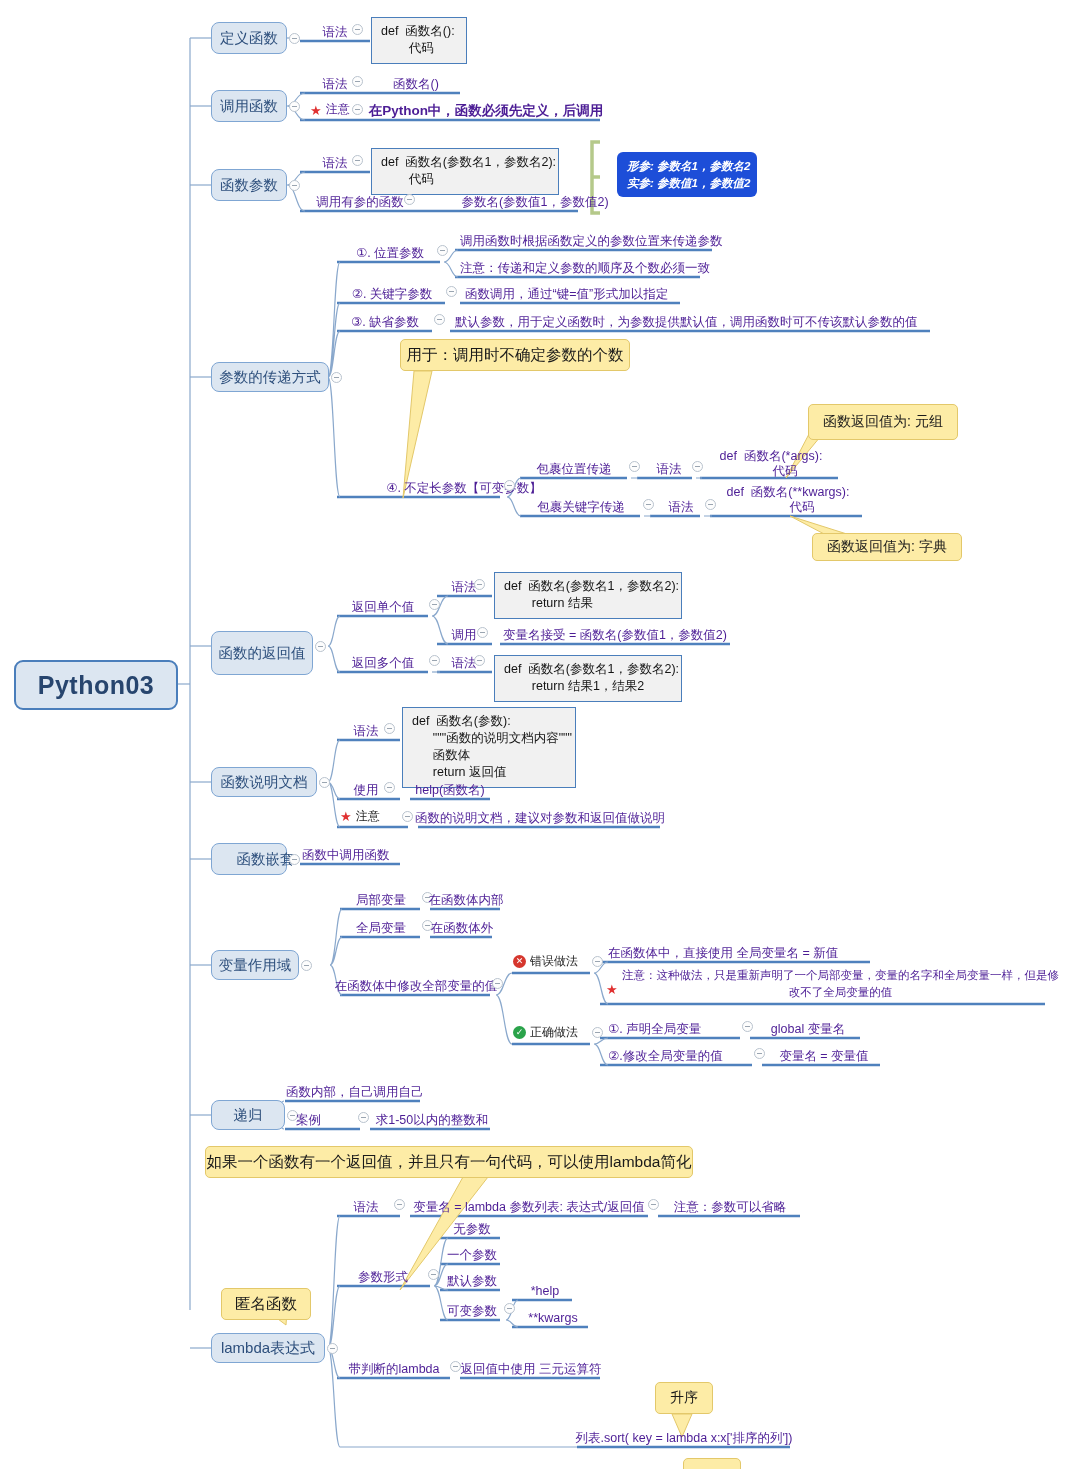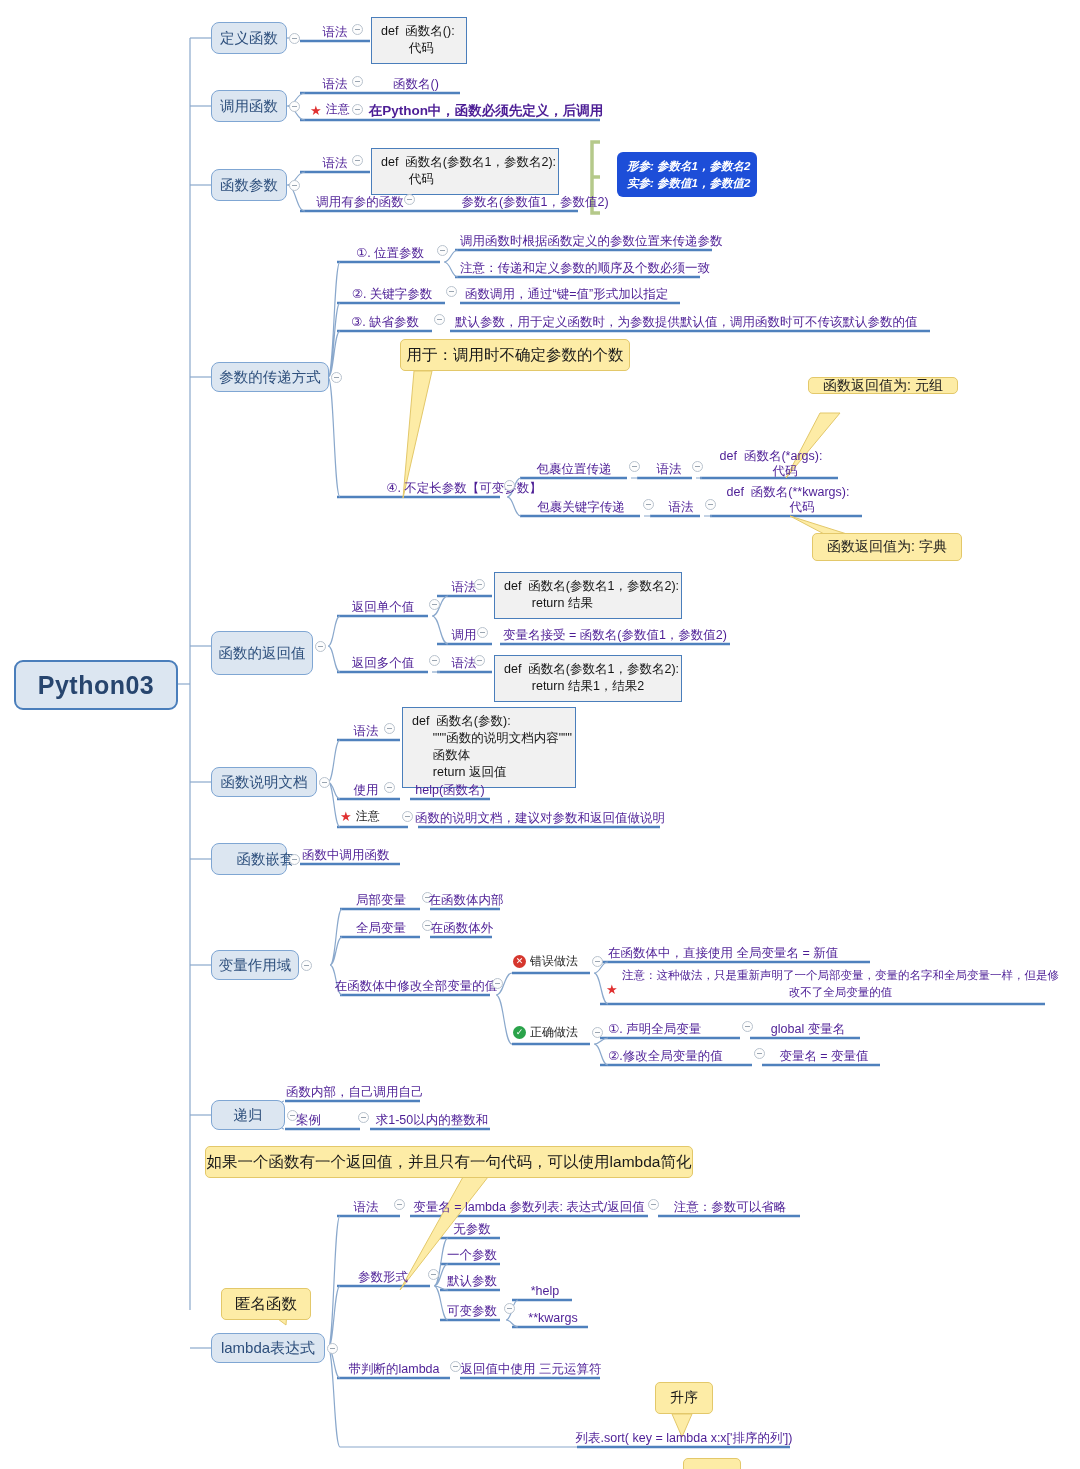--- a/index.html
+++ b/index.html
@@ -317,21 +317,21 @@
   <div class="node leaf" style="left:340px;top:475px;width:160px;height:22px;margin-left:44px;">④. 不定长参数【可变参数】</div>
   <div class="toggle" style="left:504px;top:480px;"></div>
   <div class="node callout big" style="left:400px;top:339px;width:230px;height:32px;">用于：调用时不确定参数的个数</div>
 
   <div class="node leaf" style="left:522px;top:456px;width:104px;height:22px;">包裹位置传递</div>
   <div class="toggle" style="left:629px;top:461px;"></div>
   <div class="node leaf" style="left:645px;top:456px;width:48px;height:22px;">语法</div>
   <div class="toggle" style="left:692px;top:461px;"></div>
   <div class="node leaf" style="left:703px;top:450px;width:136px;height:30px;line-height:1.2;align-items:flex-end;">def  函数名(*args):
         代码</div>
-  <div class="node callout" style="left:808px;top:377px;width:150px;height:17px;">函数返回值为: 元组</div>
+  <div class="node callout" style="left:808px;top:404px;width:150px;height:36px;">函数返回值为: 元组</div>
 
   <div class="node leaf" style="left:522px;top:494px;width:118px;height:22px;">包裹关键字传递</div>
   <div class="toggle" style="left:643px;top:499px;"></div>
   <div class="node leaf" style="left:657px;top:494px;width:48px;height:22px;">语法</div>
   <div class="toggle" style="left:705px;top:499px;"></div>
   <div class="node leaf" style="left:713px;top:486px;width:150px;height:30px;line-height:1.2;align-items:flex-end;">def  函数名(**kwargs):
         代码</div>
   <div class="node callout" style="left:812px;top:533px;width:150px;height:28px;">函数返回值为: 字典</div>
 
   <div class="node lvl1" style="left:211px;top:631px;width:102px;height:44px;text-align:center;">函数的返回值</div>

